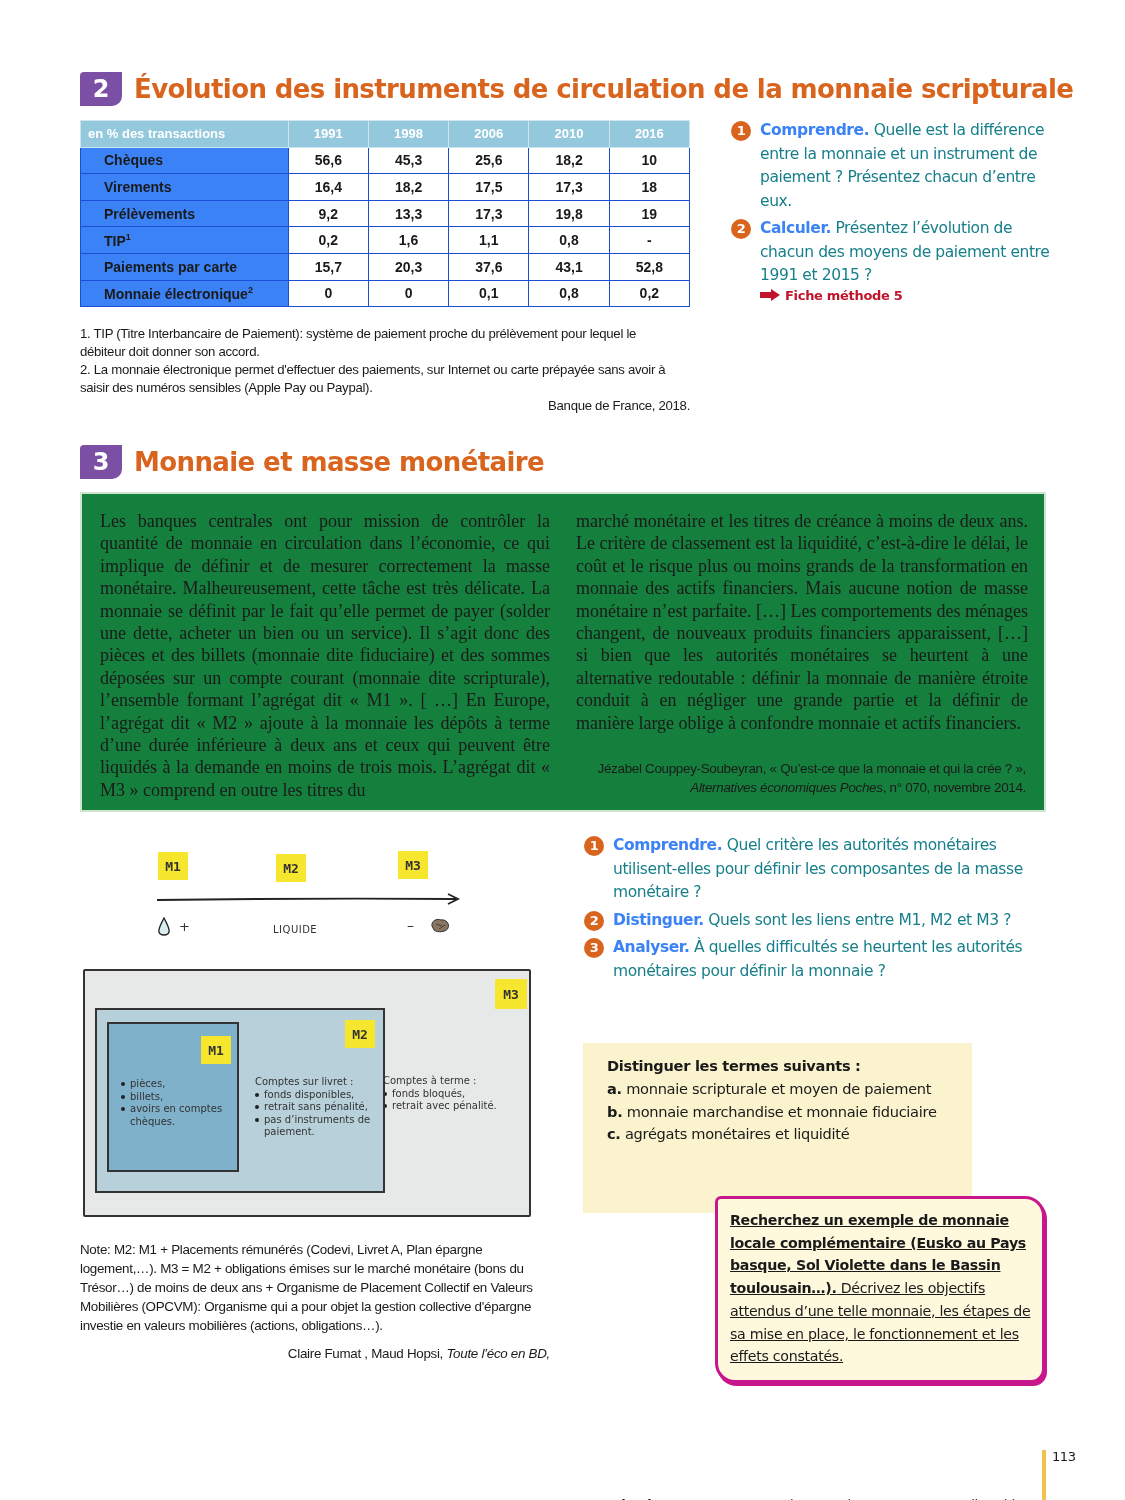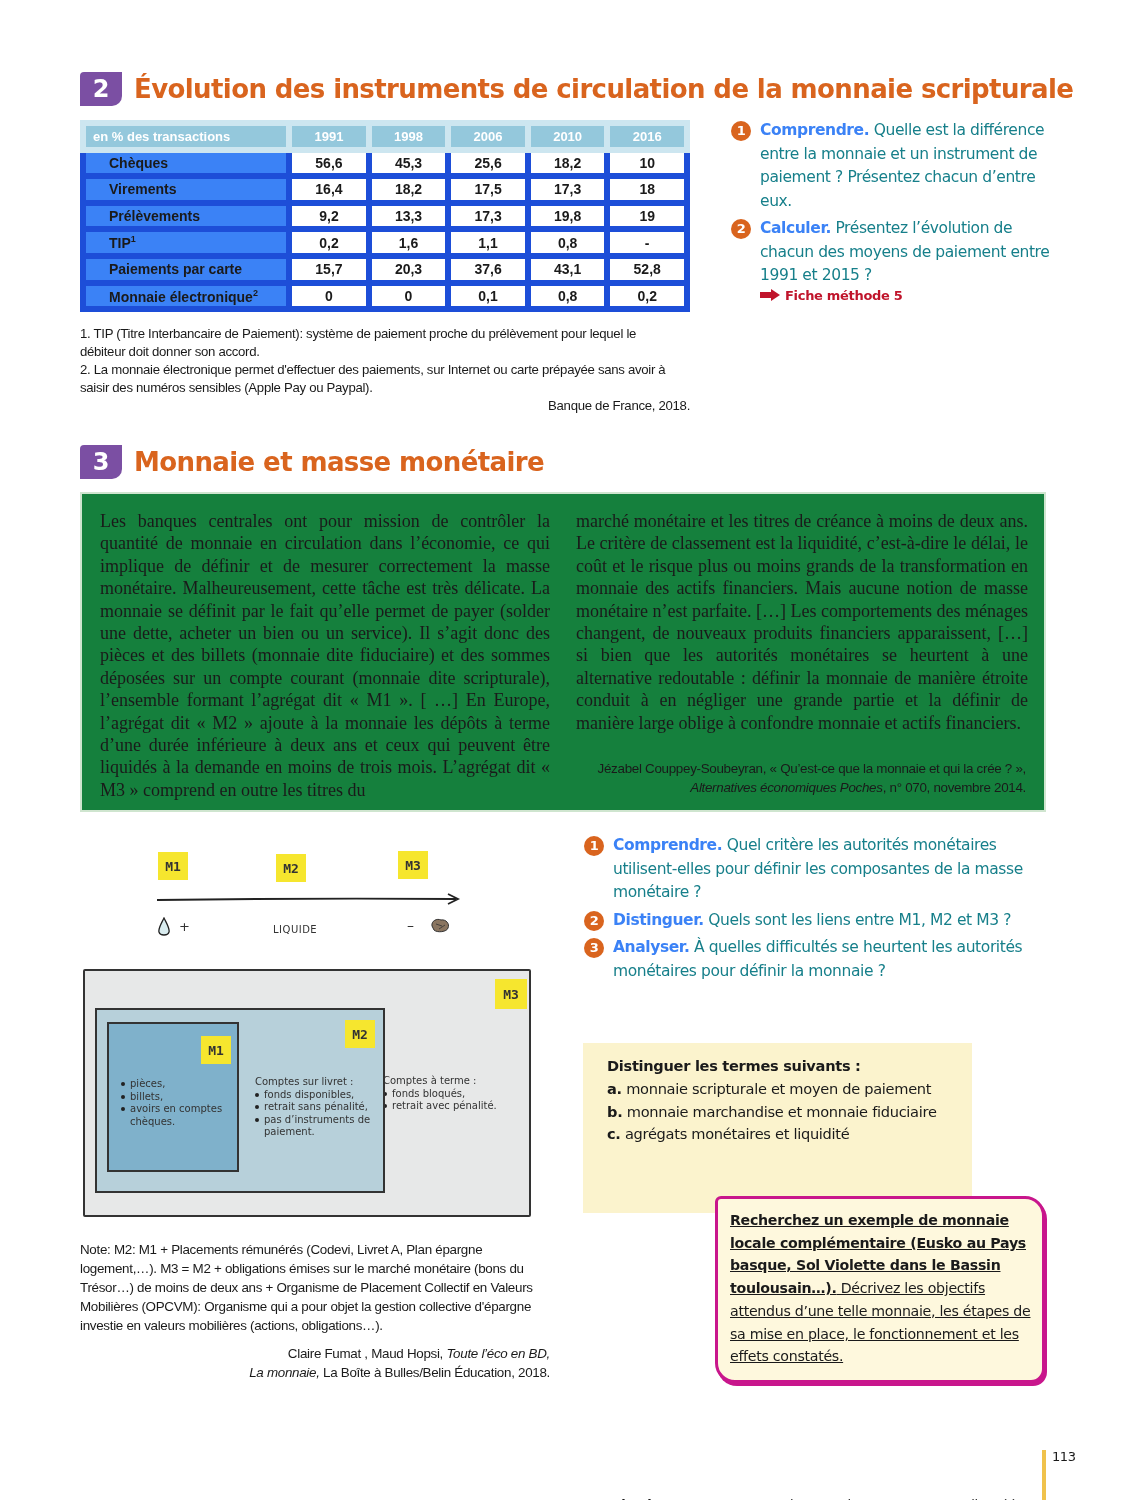--- a/index.html
+++ b/index.html
@@ -16,21 +16,21 @@
     display: flex; align-items: center; justify-content: center;
     border-radius: 4px 0 10px 0; margin-right: 12px;
   }
   .sec-title {
     font-family: "DejaVu Sans", sans-serif; font-weight: bold; color: #d9641e;
     font-size: 26px; letter-spacing: -0.6px;
   }
 
   
   table.data { border-collapse: collapse; font-family: "Liberation Sans", sans-serif; font-size: 14px; }
-  table.data th, table.data td { border: 6px solid #1d4ed8; height: 26.6px; }
+  table.data th, table.data td { border: 1px solid #1d4ed8; height: 26.6px; }
   table.data thead th {
     background: #94c8dc; color: #fff; font-weight: bold; font-size: 13px; text-align: center;
     border-color: #cde6f0;
   }
   table.data thead th.first { text-align: left; padding-left: 7px; }
   table.data tbody th { text-align: left; font-weight: bold; padding-left: 23px; background: #3b82f6; }
   table.data tbody td { text-align: center; font-weight: bold; width: 80px; }
   table.data sup { font-size: 9px; }
 
   .footnote { font-size: 13.2px; line-height: 18px; color: #1a1a1a; letter-spacing: -0.3px; }
@@ -224,21 +224,20 @@
           <li style="position: relative; padding-left: 9px;"><span style="position: absolute; left: 0px; top: 4px; width: 4px; height: 4px; border-radius: 50%; background: rgb(34, 34, 34);"></span><span>billets,</span></li>
           <li style="position: relative; padding-left: 9px;"><span style="position: absolute; left: 0px; top: 4px; width: 4px; height: 4px; border-radius: 50%; background: rgb(34, 34, 34);"></span><span>avoirs en comptes chèques.</span></li>
         </ul>
     </div>
   </div>
 </div>
 
 <div class="abs footnote" style="left:80px; top:1240px; width:470px; font-size:13.4px; line-height:19px;">Note: M2: M1 + Placements rémunérés (Codevi, Livret A, Plan épargne logement,…). M3 = M2 + obligations émises sur le marché monétaire (bons du Trésor…) de moins de deux ans + Organisme de Placement Collectif en Valeurs Mobilières (OPCVM): Organisme qui a pour objet la gestion collective d'épargne investie en valeurs mobilières (actions, obligations…).</div>
 <div class="abs" style="left:80px; top:1344px; width:470px; text-align:right; font-size:13.4px; line-height:19px; letter-spacing:-0.3px;">
   <div><span>Claire Fumat , Maud Hopsi, </span><i>Toute l’éco en BD,</i></div>
-  <div><i>La monnaie,</i><span> La Boîte à Bulles/Belin Éducation, 2018.</span></div>
 </div>
 
 <div class="abs" style="left:584px; top:834px; width:460px;">
   <div class="q">
     <div class="q-num">1</div>
     <div><span class="q-kw">Comprendre.</span><span> Quel critère les autorités monétaires utilisent-elles pour définir les composantes de la masse monétaire ?</span></div>
   </div>
   <div class="q">
     <div class="q-num">2</div>
     <div><span class="q-kw">Distinguer.</span><span> Quels sont les liens entre M1, M2 et M3 ?</span></div>

